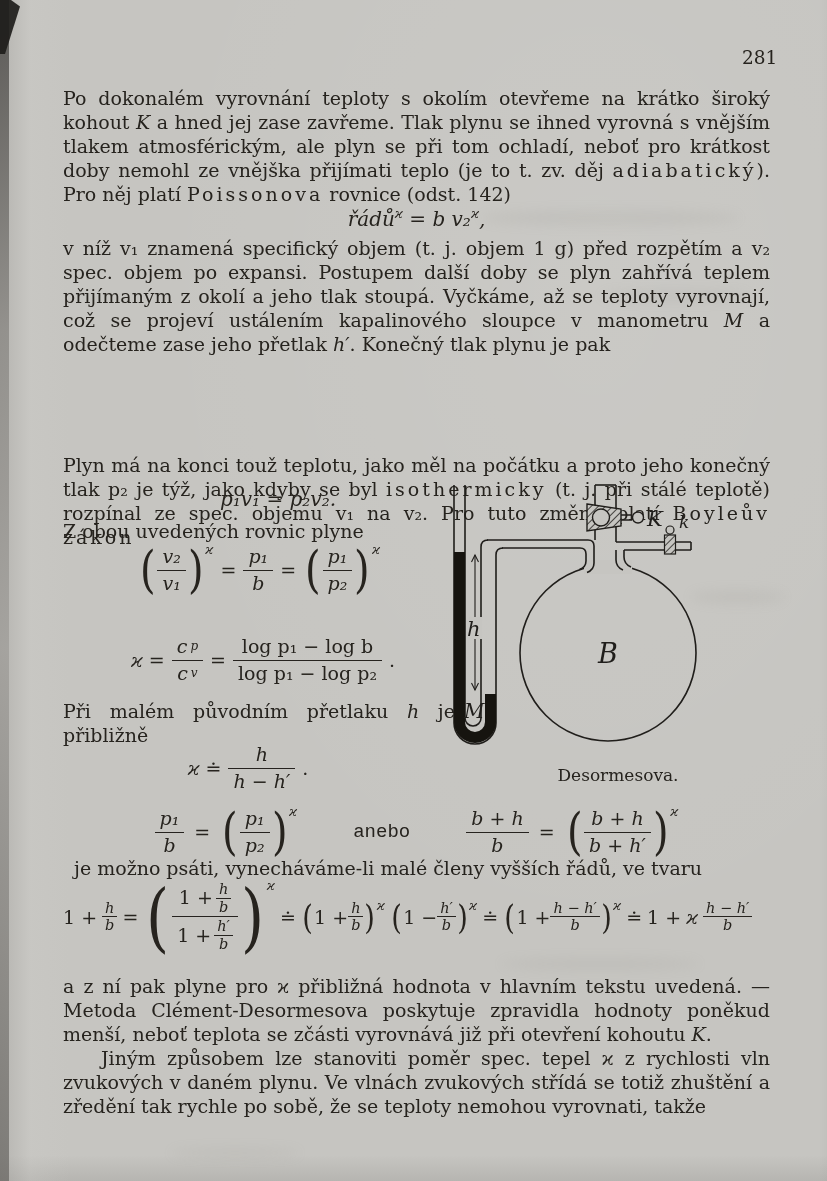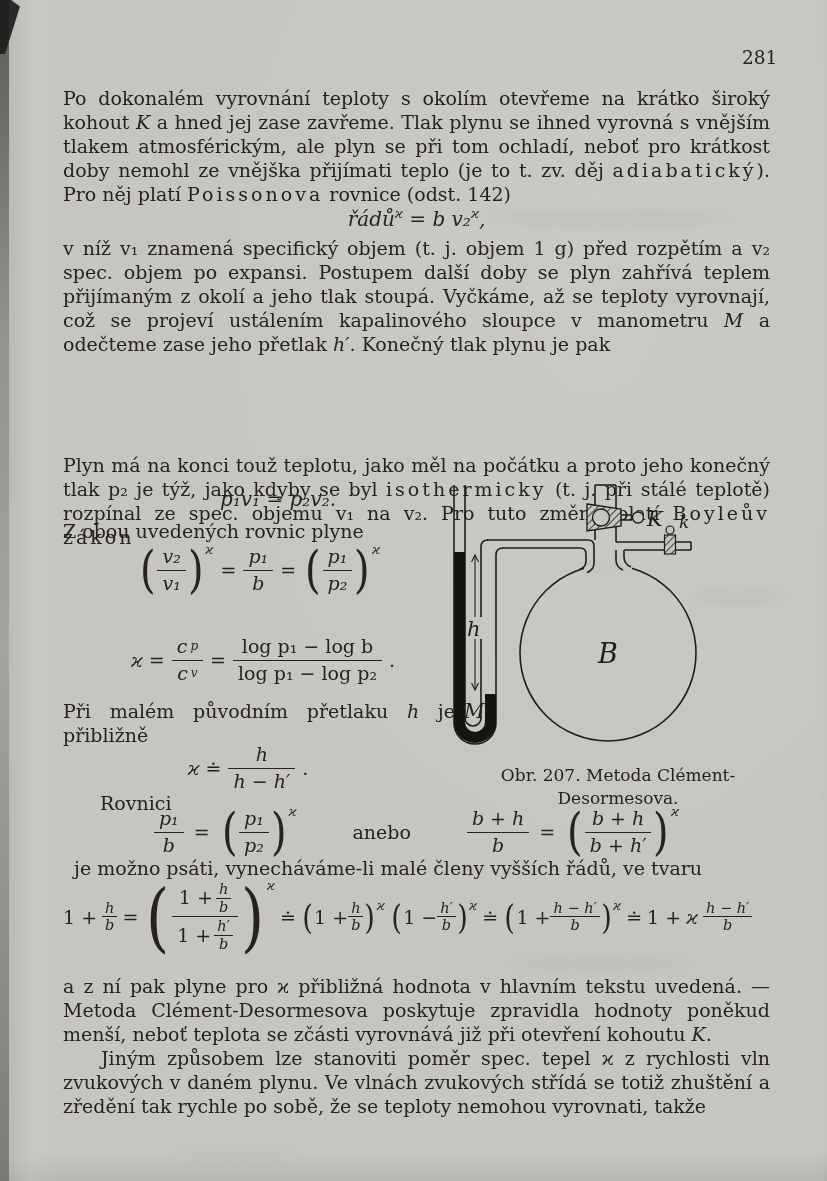--- a/index.html
+++ b/index.html
@@ -125,39 +125,38 @@
     <div class="eqrow">
       <span class="it">ϰ ≐</span>
       <span class="frac">
           <span class="nm it">h</span>
           <span class="dn it">h − h′</span>
         </span>
       <span class="up">.</span>
     </div>
   </div>
 
-  <p class="txt" style="top:791px;left:100px;width:200px;text-align:left;">Rovnici</p>
 
   <div class="eq" style="left:63px;top:806px;width:707px;">
     <div class="eqrow" style="gap:0;">
       <span class="frac">
           <span class="nm it">p₁</span>
           <span class="dn it">b</span>
         </span>
       <span class="rel" style="margin:0 10px;">=</span>
       <span class="grp">
           <span class="par p50">(</span>
           <span class="frac">
             <span class="nm it">p₁</span>
             <span class="dn it">p₂</span>
           </span>
           <span class="par p50">)</span>
           <span class="xp">ϰ</span>
         </span>
-      <span class="up" style="margin:0 56px;">anebo</span>
+      <span class="up" style="margin:0 56px;font-family:Liberation Mono, monospace;">anebo</span>
       <span class="frac">
           <span class="nm it">b + h</span>
           <span class="dn it">b</span>
         </span>
       <span class="rel" style="margin:0 10px;">=</span>
       <span class="grp">
           <span class="par p50">(</span>
           <span class="frac">
             <span class="nm it">b + h</span>
             <span class="dn it">b + h′</span>
@@ -298,18 +297,17 @@
       <rect x="31" y="142" width="13" height="22" fill="#c6c5c1"></rect>
       <g fill="#201e1b" font-style="italic">
         <text x="29" y="161" font-size="21">h</text>
         <text x="26" y="243" font-size="20">M</text>
         <text x="160" y="188" font-size="27">B</text>
         <text x="209" y="51" font-size="21">K</text>
         <text x="241" y="53" font-size="17">k</text>
       </g>
     </svg>
     <figcaption style="margin-top:-3px;">
-      <div class="capline">Obr. 207. Metoda Clément-</div>
       <div class="capline">Desormesova.</div>
     </figcaption>
   </figure>
 
 </div>
 
 </body></html>

